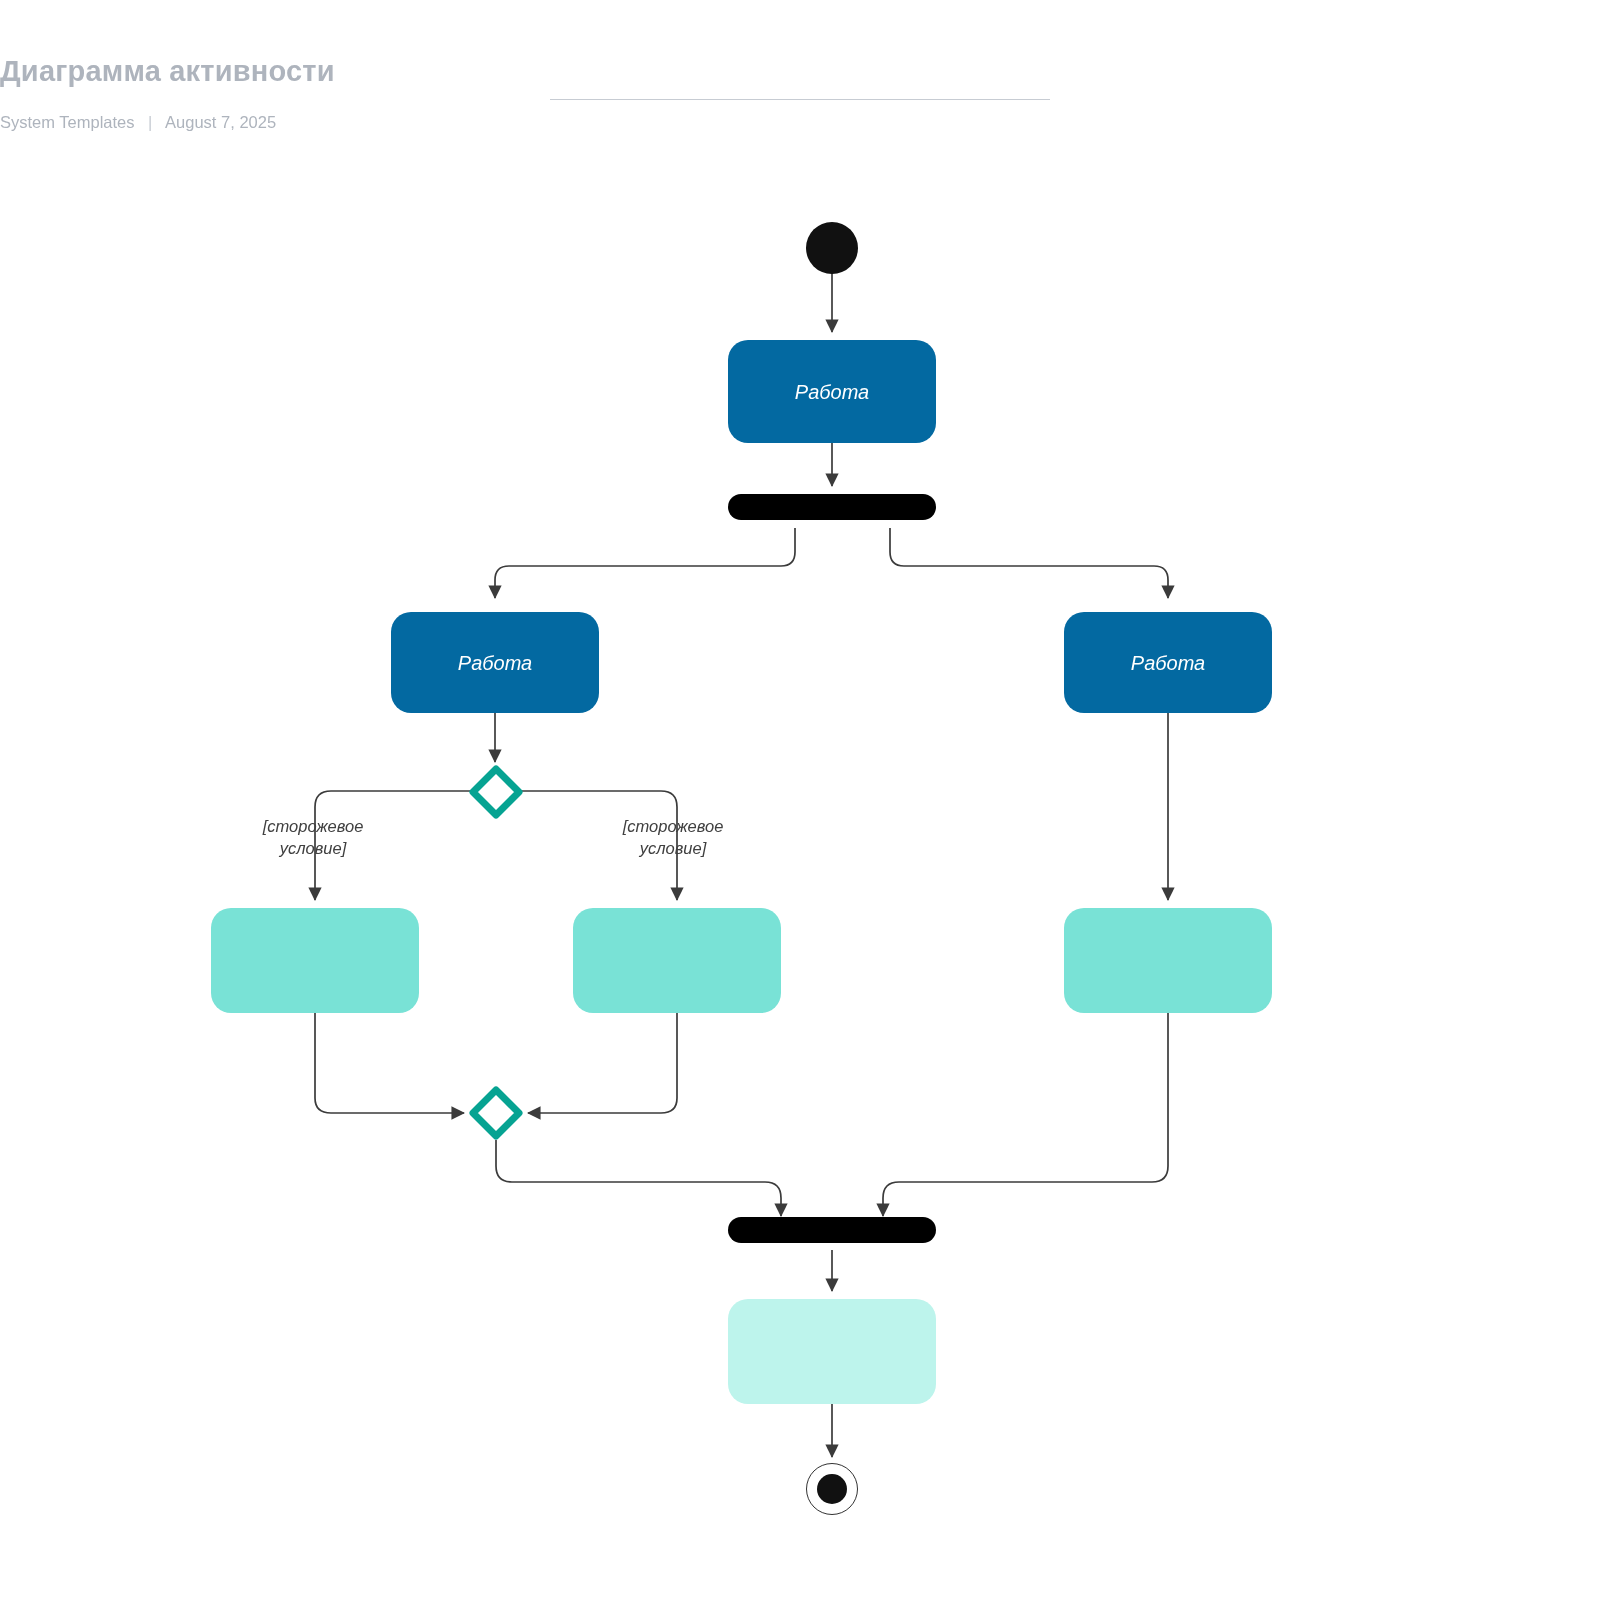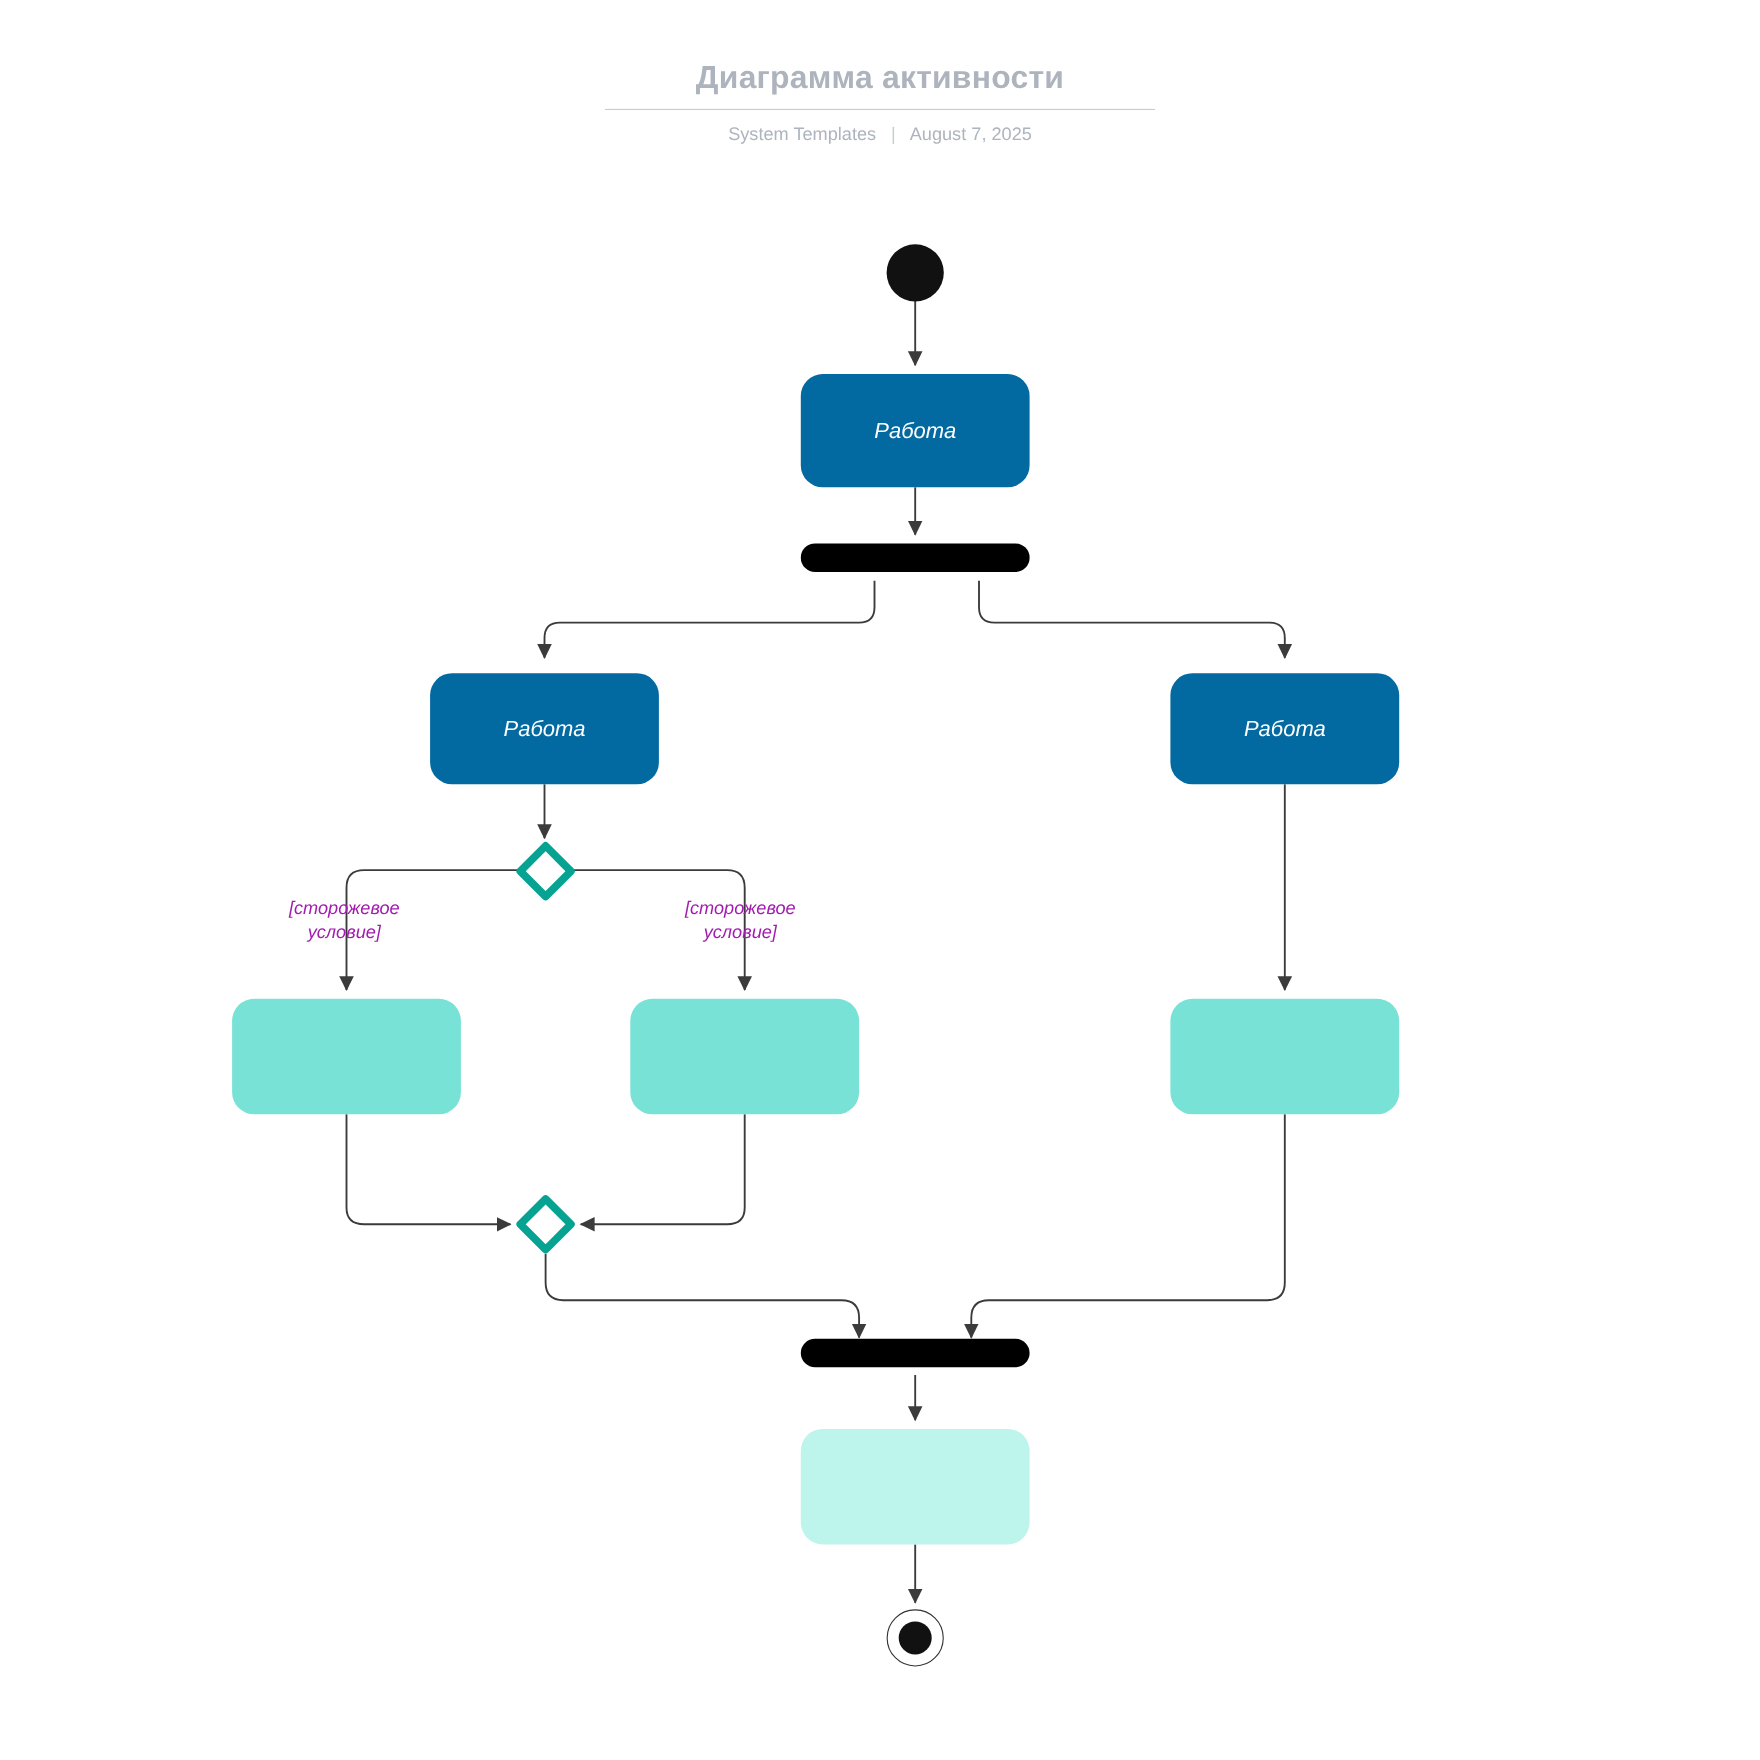--- a/index.html
+++ b/index.html
@@ -16,21 +16,20 @@
     height: 1600px;
     background: #ffffff;
   }
 
   
   .header {
     position: absolute;
     top: 52px;
     left: 0;
     width: 1600px;
-    text-align: center;
   }
   .doc-title {
     font-size: 29px;
     font-weight: bold;
     color: #aeb4bd;
     letter-spacing: 0.2px;
     line-height: 38px;
     white-space: nowrap;
   }
   .title-rule {
@@ -102,21 +101,21 @@
   }
 
   .diamond {
     position: absolute;
   }
 
   .guard {
     position: absolute;
     font-style: italic;
     font-size: 16.5px;
-    color: #a21caf;
+    color: #404040;
     line-height: 22px;
     text-align: center;
     white-space: pre-line;
     width: 190px;
   }
 </style>
 </head>
 <body>
 
 <div id="canvas">

